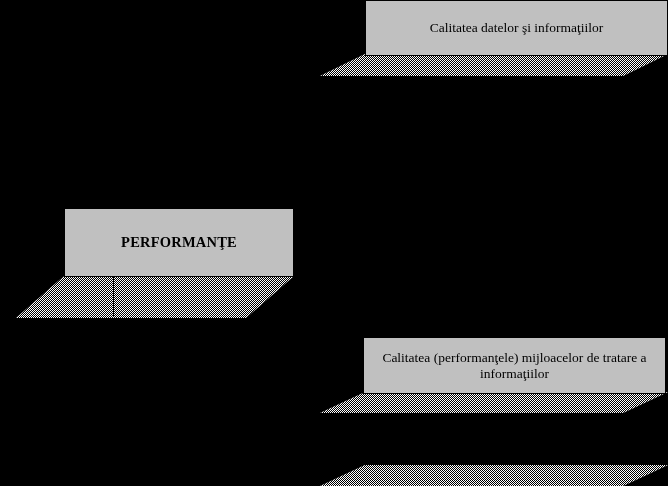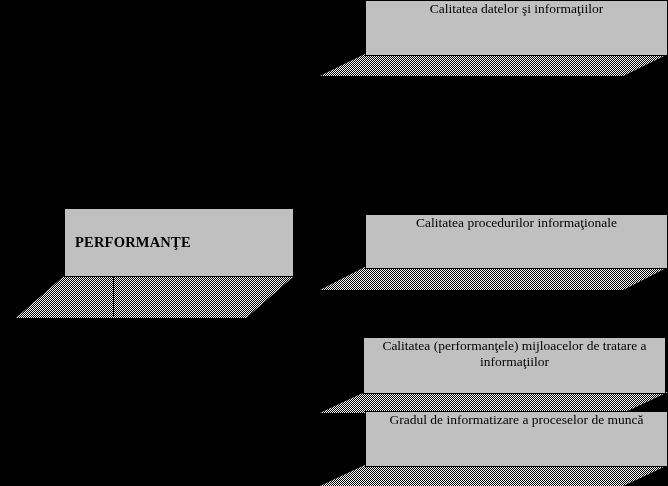--- a/index.html
+++ b/index.html
@@ -25,21 +25,21 @@
   }
   .block-face {
     position: absolute;
     left: 0;
     top: 0;
     width: 100%;
     box-sizing: border-box;
     background: #c0c0c0;
     border: 1px solid #000000;
     display: flex;
-    align-items: flex-start;
+    align-items: center;
     justify-content: center;
     text-align: center;
     color: #000000;
     line-height: 1.18;
   }
   .block-shadow {
     position: absolute;
     left: 0;
     top: 0;
     width: 100%;
@@ -89,37 +89,27 @@
 
     <div class="block-shadow" style="left:0px; top:68px; width:278px; height:42px;
                 clip-path: polygon(48px 0px, 278px 0px, 230px 42px, 0px 42px);"></div>
 
     <div class="connector-line" style="left:97px; top:68px; width:1px; height:40px;"></div>
     <div class="block-face" style="left:48px; top:0px; width:230px; height:69px; flex-direction:column;">
       <span class="label label-main">PERFORMANŢE</span>
     </div>
   </div>
 
-  <div class="block" style="left:320px; top:214px; width:348px; height:76px;">
-    <div class="block-shadow" style="left:0px; top:53px; width:348px; height:23px;
-                clip-path: polygon(45px 0px, 348px 0px, 303px 23px, 0px 23px);"></div>
-    <div class="block-face" style="left:45px; top:0px; width:303px; height:55px;">
-      <span class="label label-sm">Calitatea procedurilor informaţionale</span>
-    </div>
-  </div>
 
   <div class="block" style="left:320px; top:337px; width:348px; height:76px;">
     <div class="block-shadow" style="left:0px; top:55px; width:348px; height:21px;
                 clip-path: polygon(45px 0px, 348px 0px, 303px 21px, 0px 21px);"></div>
     <div class="block-face" style="left:43px; top:0px; width:303px; height:57px;">
       <span class="label label-sm">Calitatea (performanţele) mijloacelor de tratare a informaţiilor</span>
     </div>
   </div>
 
   <div class="block" style="left:320px; top:411px; width:348px; height:75px;">
     <div class="block-shadow" style="left:0px; top:54px; width:348px; height:21px;
                 clip-path: polygon(45px 0px, 348px 0px, 303px 21px, 0px 21px);"></div>
-    <div class="block-face" style="left:45px; top:0px; width:303px; height:56px;">
-      <span class="label label-sm">Gradul de informatizare a proceselor de muncă</span>
-    </div>
   </div>
 
 </div>
 
 </body></html>

